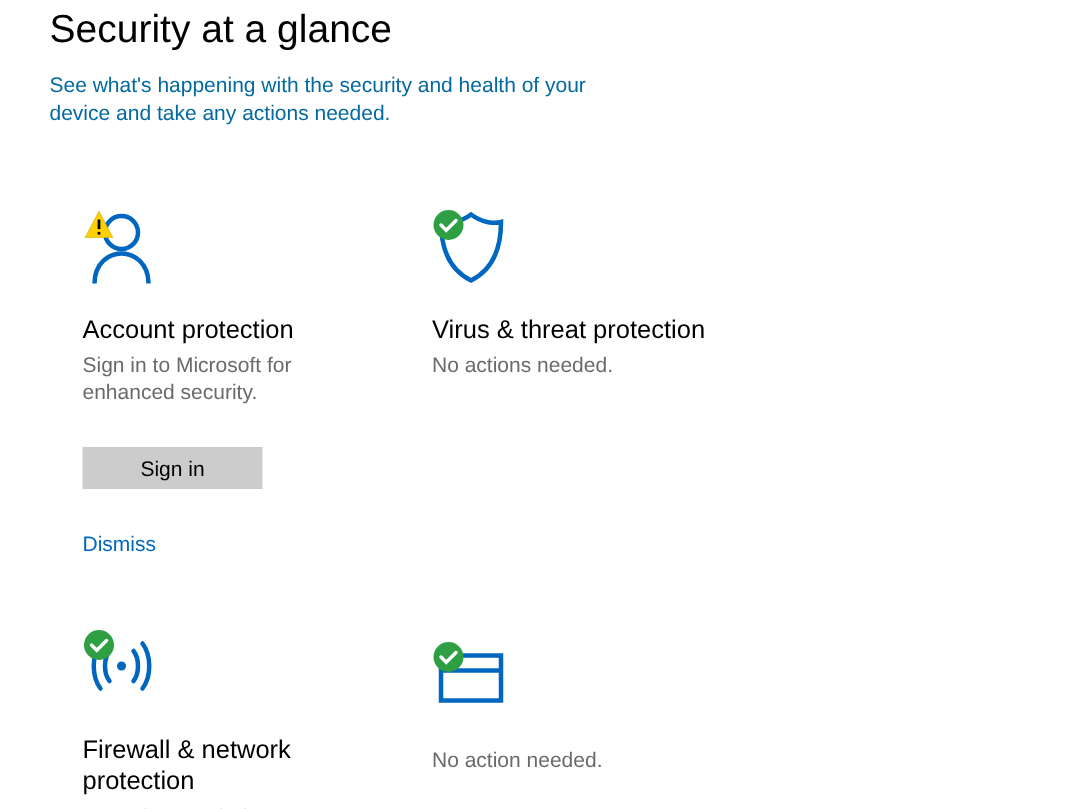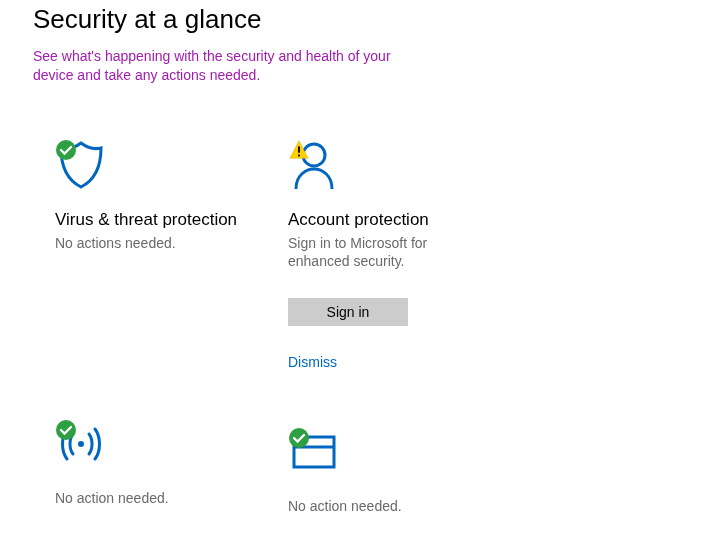--- a/index.html
+++ b/index.html
@@ -12,21 +12,21 @@
       overflow: hidden;
     }
     .page-title {
       font-size: 26px;
       font-weight: 400;
       padding: 4px 16px 0 33px;
       color: #000;
     }
     .page-subtitle {
       font-size: 14px;
-      color: #a21caf;
+      color: #0369a1;
       padding: 12px 0 0 33px;
       max-width: 400px;
       line-height: 1.35;
     }
     .tiles {
       display: flex;
       flex-wrap: wrap;
       padding: 40px 0 0 33px;
       gap: 0;
     }
@@ -84,63 +84,64 @@
 <body>
 
 <h1 class="page-title">Security at a glance</h1>
 <p class="page-subtitle">See what's happening with the security and health of your device and take any actions needed.</p>
 
 <div class="tiles">
 
   <div class="tile">
     <div class="icon-wrap">
       <svg width="52" height="52" viewBox="0 0 52 52">
-        <path d="M26 4 C18 10 10 10 6 9 C6 24 10 40 26 48 C42 40 46 24 46 9 C42 10 34 10 26 4 Z" fill="none" stroke="#0067c0" stroke-width="3"></path>
-      </svg>
-      <svg class="badge green" width="22" height="22" viewBox="0 0 22 22">
-        <circle class="bg" cx="11" cy="11" r="10"></circle>
-        <path d="M6 11 L9.5 14.5 L16 8" stroke="#fff" stroke-width="2.3" fill="none" stroke-linecap="round"></path>
-      </svg>
-    </div>
-    <div class="tile-title">Virus &amp; threat protection</div>
-    <div class="tile-desc">No actions needed.</div>
-  </div>
-
-  <div class="tile">
-    <div class="icon-wrap">
-      <svg width="52" height="52" viewBox="0 0 52 52">
         <circle cx="26" cy="16" r="11" fill="none" stroke="#0067c0" stroke-width="3"></circle>
         <path d="M8 50 C8 36 18 30 26 30 C34 30 44 36 44 50" fill="none" stroke="#0067c0" stroke-width="3"></path>
       </svg>
       <svg class="badge warn" width="24" height="24" viewBox="0 0 24 24" style="bottom:-4px;right:-6px">
         <path class="tri" d="M12 2 L22 21 L2 21 Z"></path>
         <rect x="11" y="8" width="2" height="7" fill="#000"></rect>
         <rect x="11" y="17" width="2" height="2" fill="#000"></rect>
       </svg>
     </div>
     <div class="tile-title">Account protection</div>
     <div class="tile-desc">Sign in to Microsoft for enhanced security.</div>
     <button class="btn">Sign in</button><br>
     <span class="link">Dismiss</span>
   </div>
 
   <div class="tile">
     <div class="icon-wrap">
       <svg width="52" height="52" viewBox="0 0 52 52">
+        <path d="M26 4 C18 10 10 10 6 9 C6 24 10 40 26 48 C42 40 46 24 46 9 C42 10 34 10 26 4 Z" fill="none" stroke="#0067c0" stroke-width="3"></path>
+      </svg>
+      <svg class="badge green" width="22" height="22" viewBox="0 0 22 22">
+        <circle class="bg" cx="11" cy="11" r="10"></circle>
+        <path d="M6 11 L9.5 14.5 L16 8" stroke="#fff" stroke-width="2.3" fill="none" stroke-linecap="round"></path>
+      </svg>
+    </div>
+    <div class="tile-title">Virus &amp; threat protection</div>
+    <div class="tile-desc">No actions needed.</div>
+  </div>
+
+  <div class="tile">
+    <div class="icon-wrap">
+      <svg width="52" height="52" viewBox="0 0 52 52">
         <path d="M12 10 C6 18 6 32 12 40" fill="none" stroke="#0067c0" stroke-width="3" stroke-linecap="round"></path>
         <path d="M18 15 C14 20 14 30 18 35" fill="none" stroke="#0067c0" stroke-width="3" stroke-linecap="round"></path>
         <path d="M40 10 C46 18 46 32 40 40" fill="none" stroke="#0067c0" stroke-width="3" stroke-linecap="round"></path>
         <path d="M34 15 C38 20 38 30 34 35" fill="none" stroke="#0067c0" stroke-width="3" stroke-linecap="round"></path>
         <circle cx="26" cy="25" r="3" fill="#0067c0"></circle>
       </svg>
       <svg class="badge green" width="22" height="22" viewBox="0 0 22 22">
         <circle class="bg" cx="11" cy="11" r="10"></circle>
         <path d="M6 11 L9.5 14.5 L16 8" stroke="#fff" stroke-width="2.3" fill="none" stroke-linecap="round"></path>
       </svg>
     </div>
+    <div class="tile-title">Firewall &amp; network protection</div>
     <div class="tile-desc">No action needed.</div>
   </div>
 
   <div class="tile row2">
     <div class="icon-wrap">
       <svg width="52" height="52" viewBox="0 0 52 52">
         <rect x="6" y="10" width="40" height="30" fill="none" stroke="#0067c0" stroke-width="3"></rect>
         <line x1="6" y1="20" x2="46" y2="20" stroke="#0067c0" stroke-width="3"></line>
       </svg>
       <svg class="badge green" width="22" height="22" viewBox="0 0 22 22">

